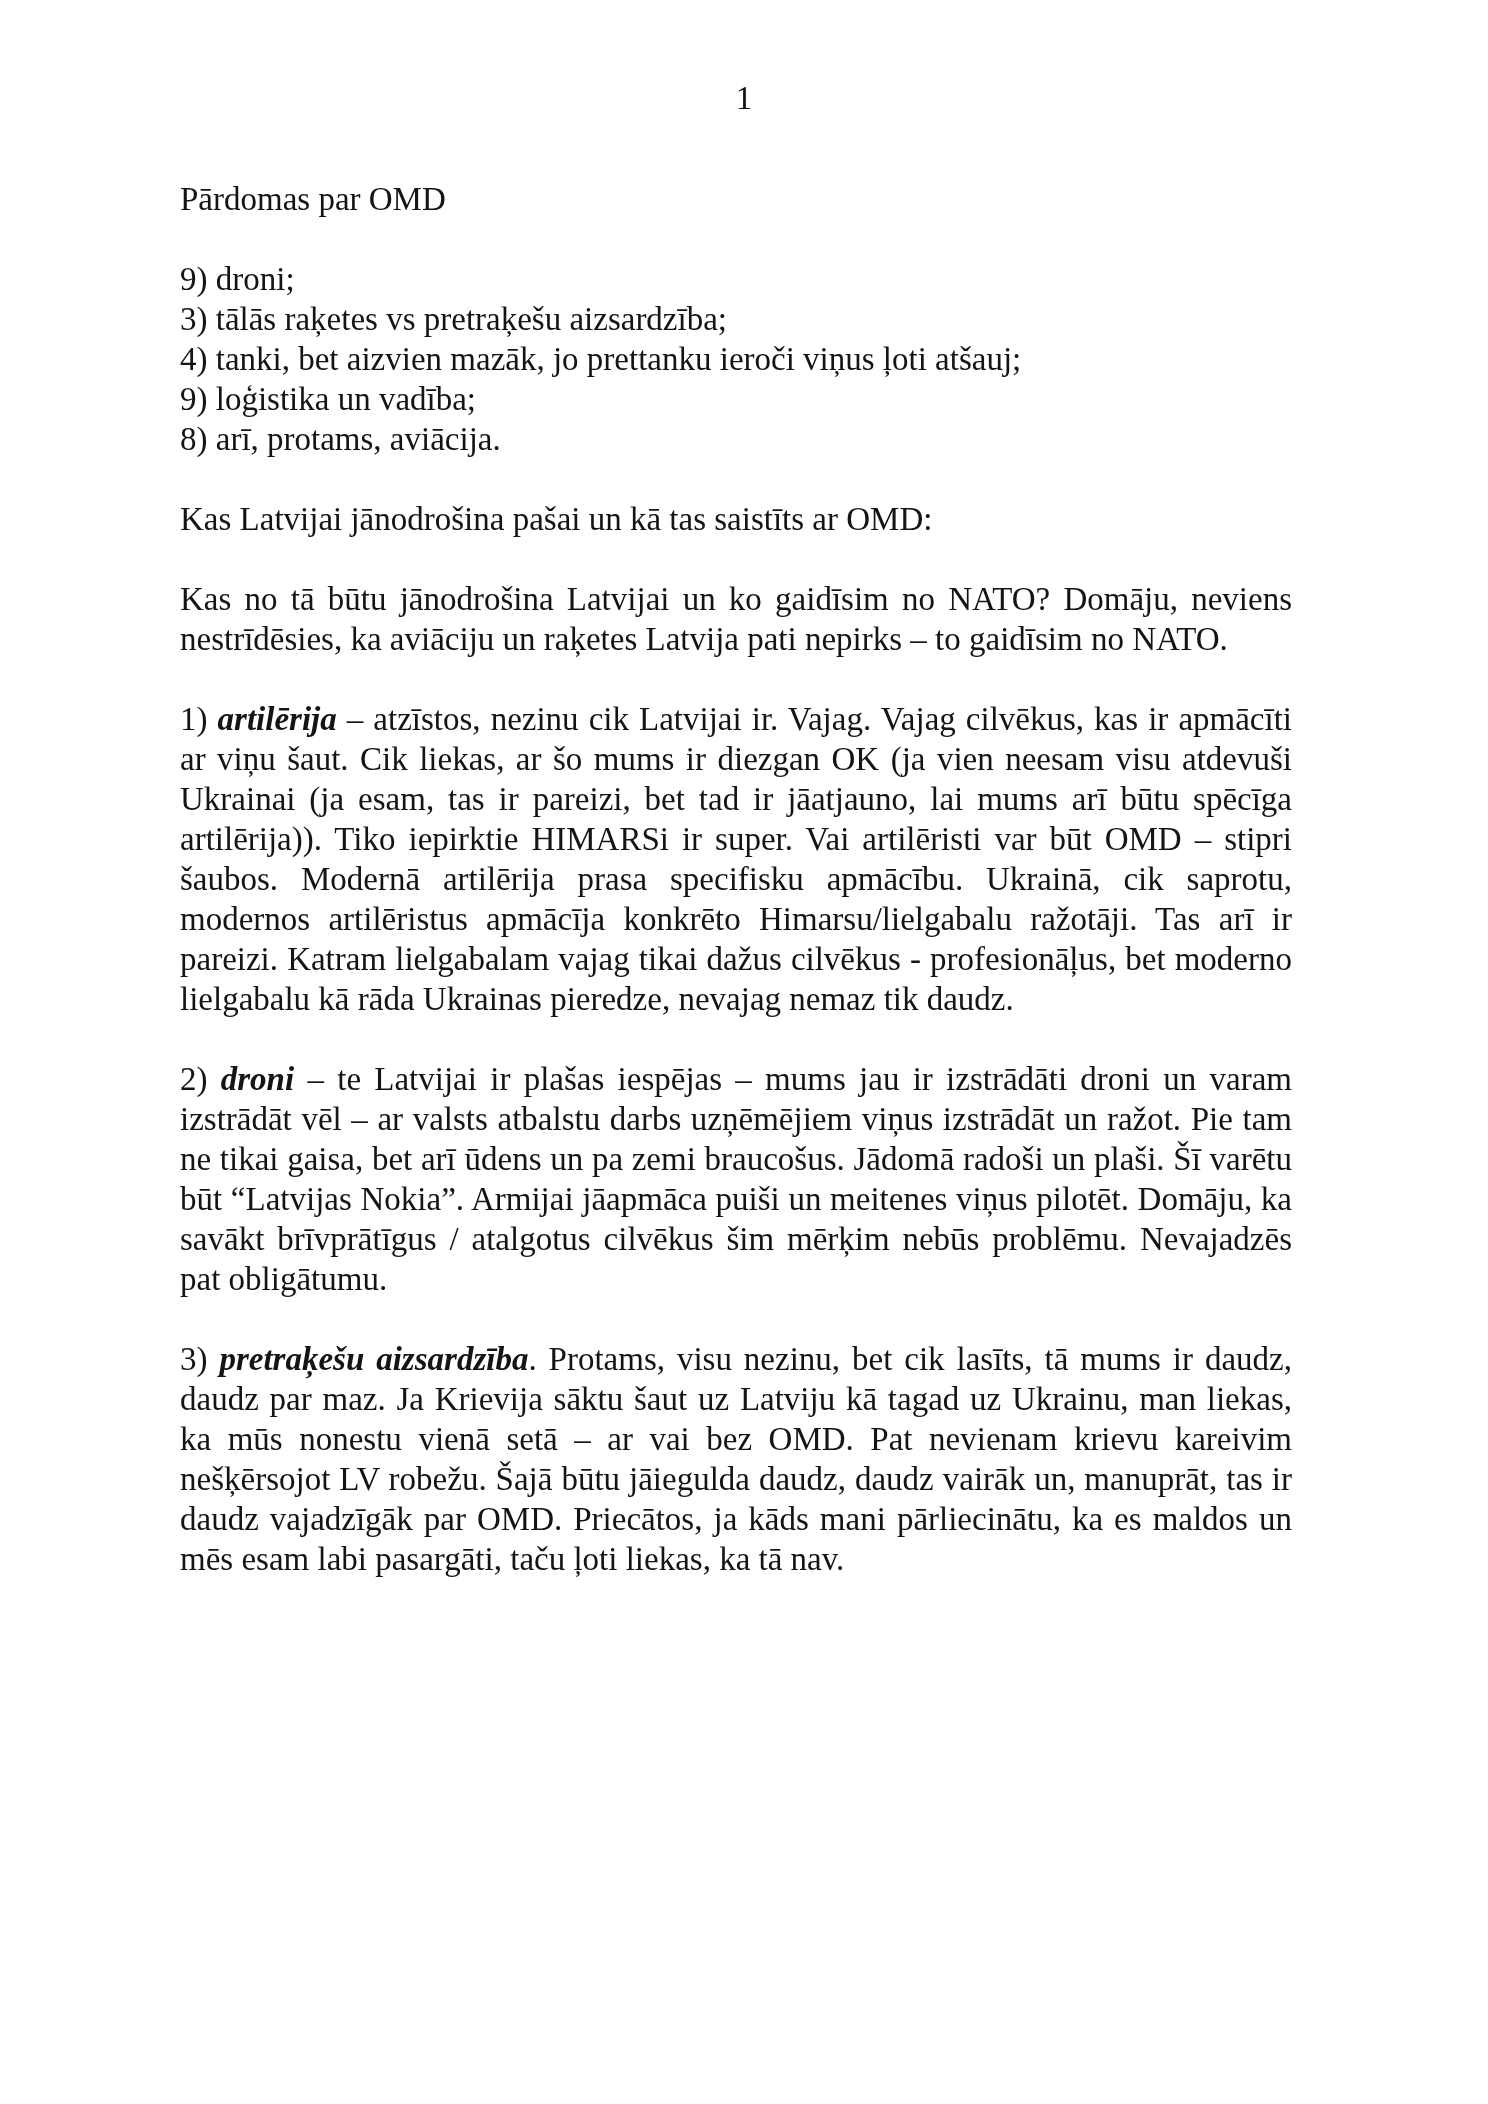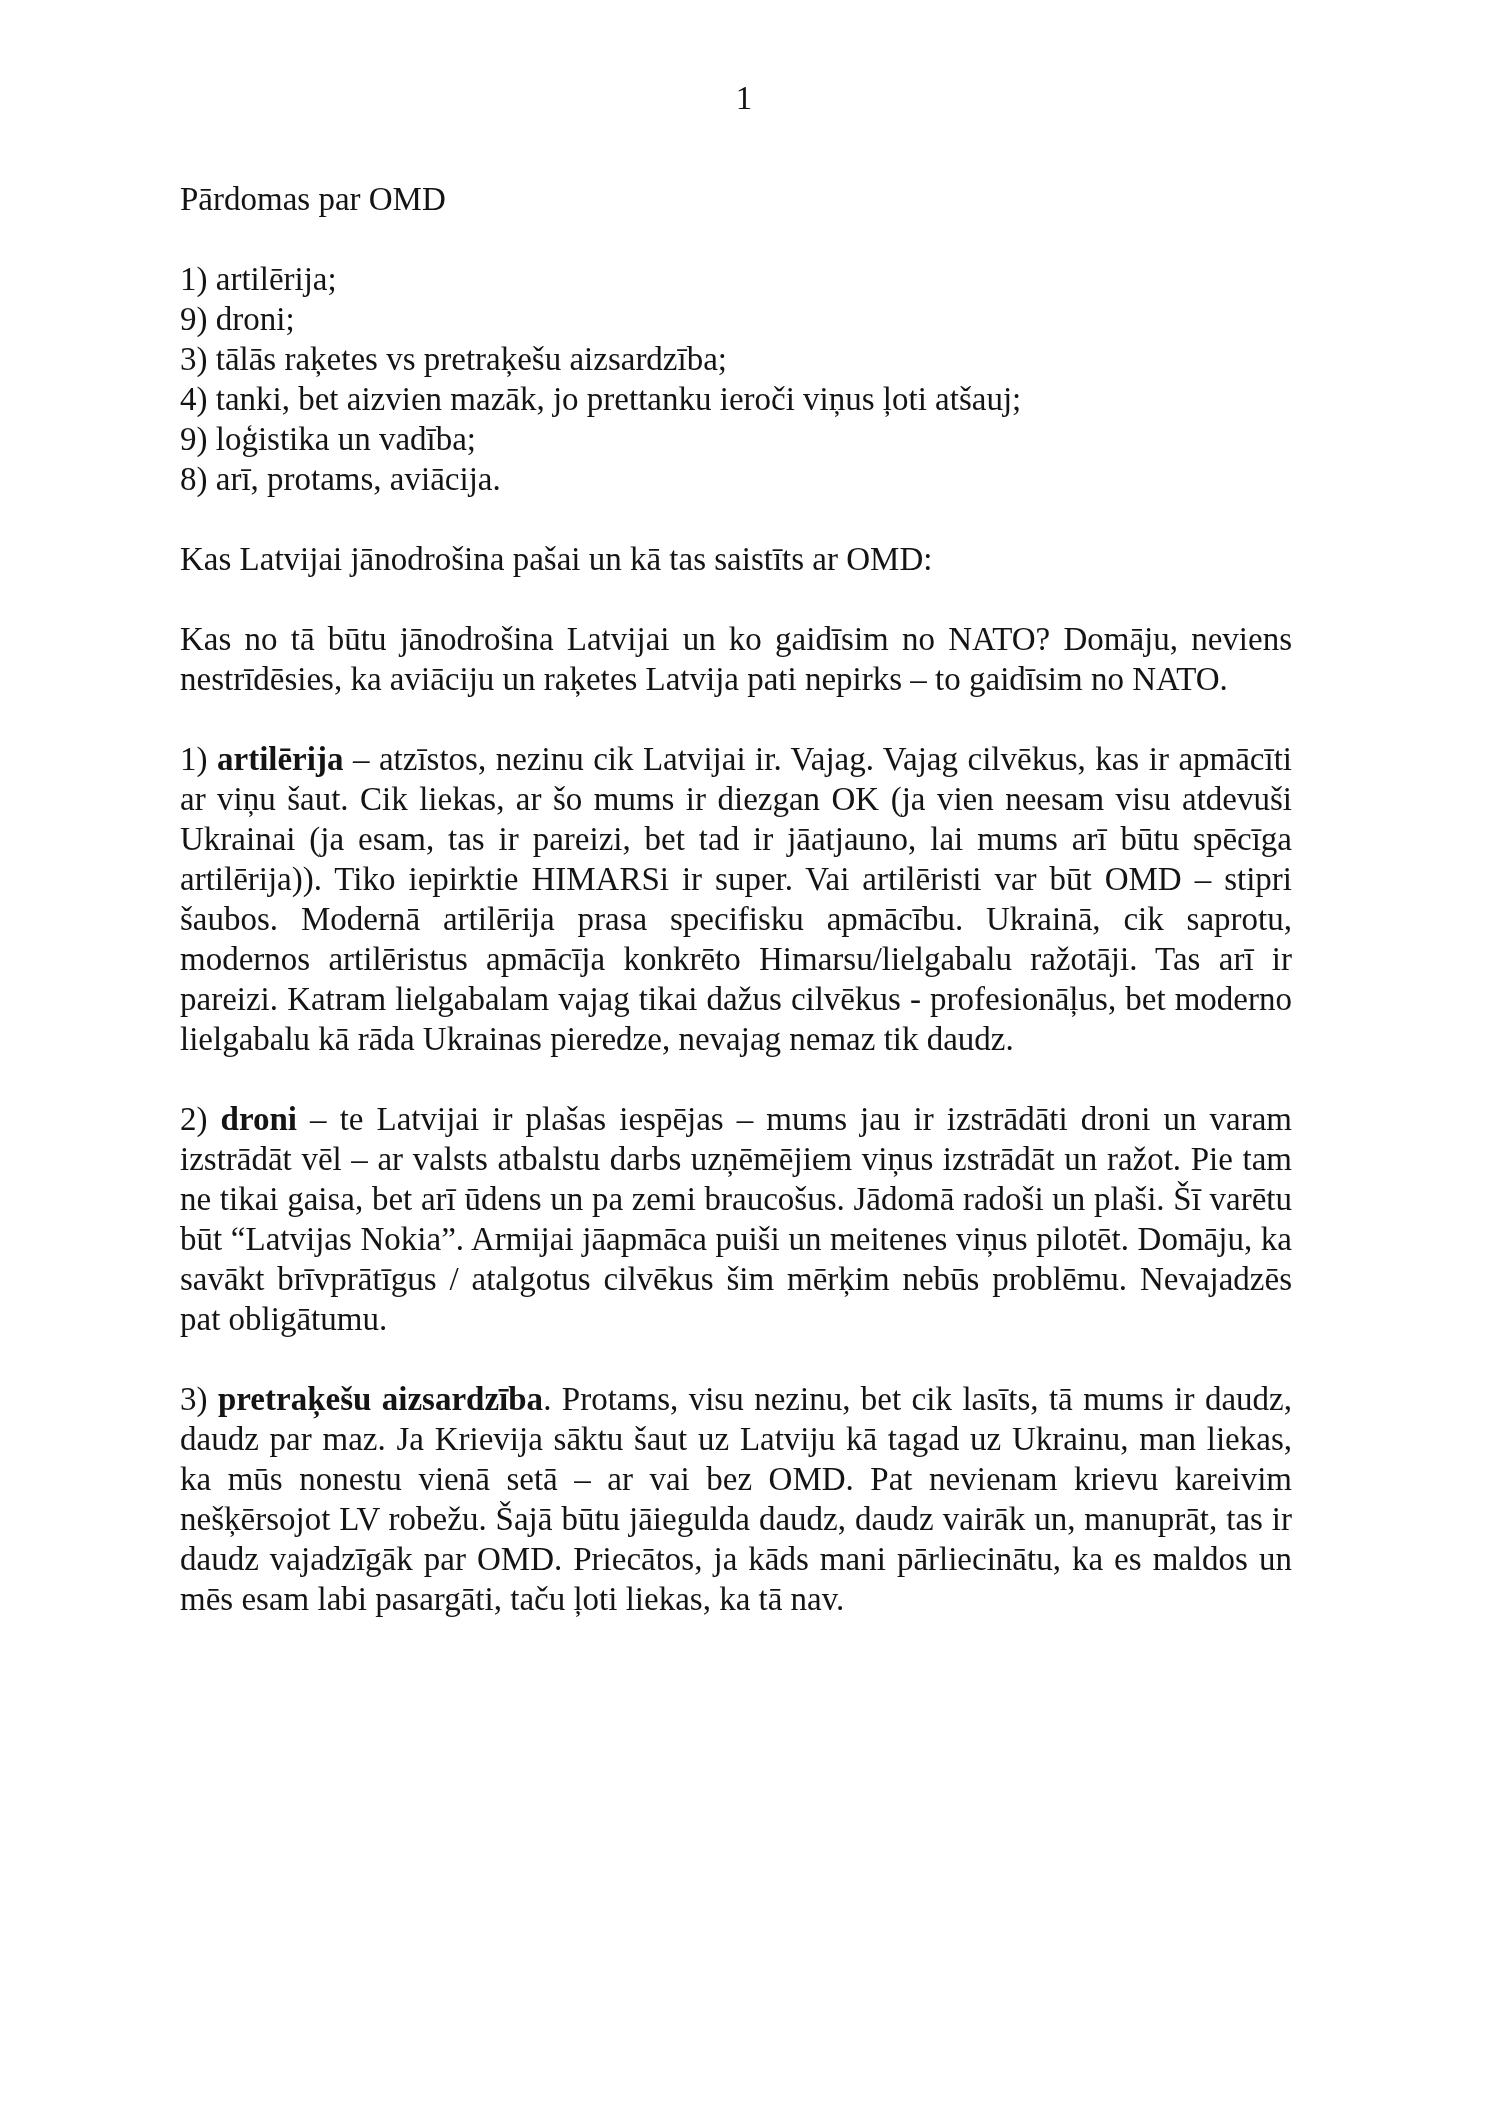--- a/index.html
+++ b/index.html
@@ -34,33 +34,33 @@
   .block {
     margin: 0 16px 40px 0;
   }
   .block p {
     margin: 0;
     padding: 0;
     text-align: justify;
   }
   .block p b {
     font-weight: bold;
+    font-style: italic;
   }
 </style>
 </head>
 <body>
 
 <div class="page">
   <div class="page-number">1</div>
   <div class="content">
       <div class="block">
         <p><span>Pārdomas par OMD</span></p>
       </div>
       <div class="block">
-        <p><span>1) artilērija;</span></p>
         <p><span>9) droni;</span></p>
         <p><span>3) tālās raķetes vs pretraķešu aizsardzība;</span></p>
         <p><span>4) tanki, bet aizvien mazāk, jo prettanku ieroči viņus ļoti atšauj;</span></p>
         <p><span>9) loģistika un vadība;</span></p>
         <p><span>8) arī, protams, aviācija.</span></p>
       </div>
       <div class="block">
         <p><span>Kas Latvijai jānodrošina pašai un kā tas saistīts ar OMD:</span></p>
       </div>
       <div class="block">

